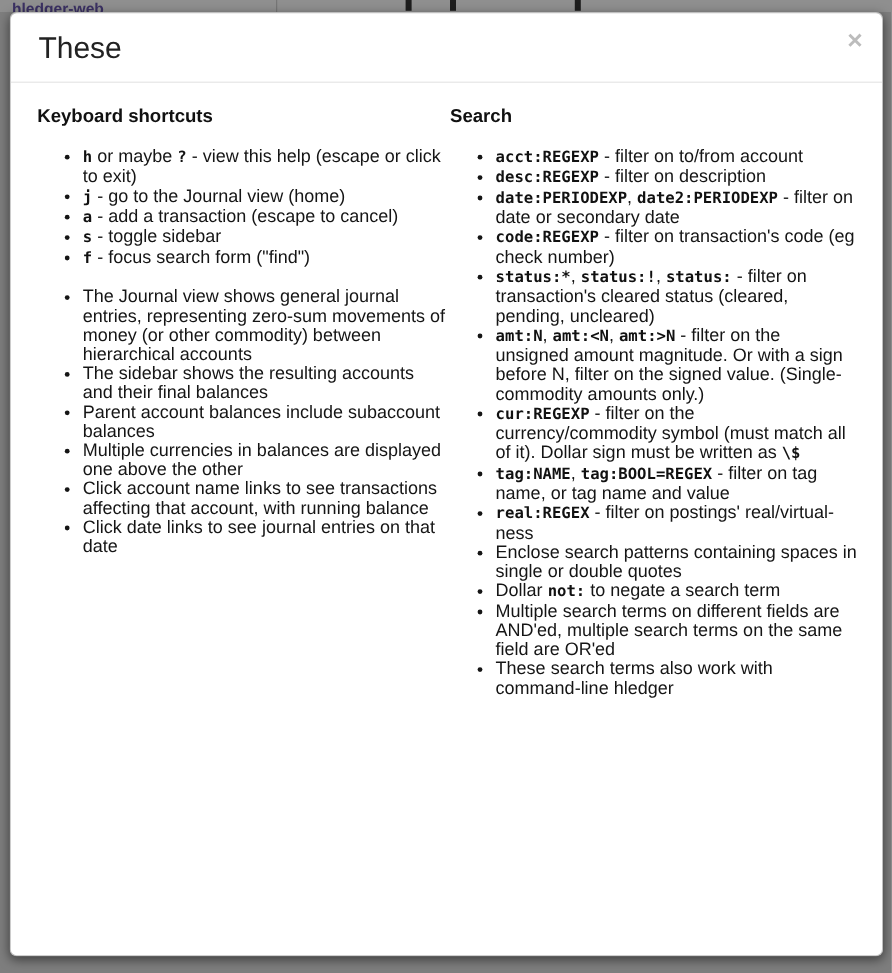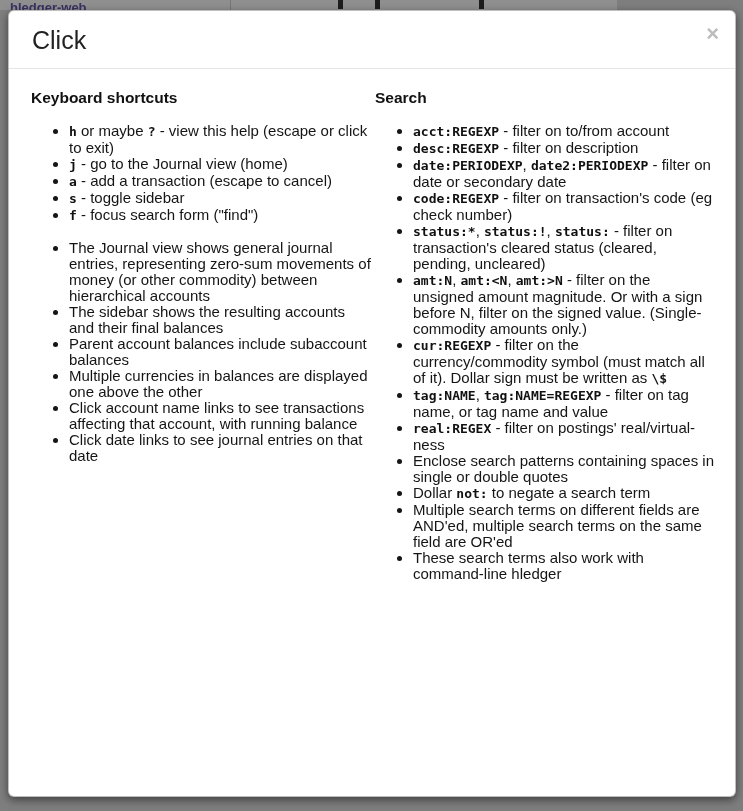--- a/index.html
+++ b/index.html
@@ -5,21 +5,21 @@
   * { margin: 0; padding: 0; box-sizing: border-box; }
   html, body {
     width: 743px; height: 811px;
     overflow: hidden;
     font-family: "Liberation Sans", sans-serif;
     background: #7e7e7e;
   }
   
   .page-strip {
     position: absolute; top: 0; left: 0;
-    width: 617px; height: 10px;
+    width: 743px; height: 10px;
     background: #8f8f8f;
     overflow: hidden;
     z-index: 1;
   }
   .brand-link {
     position: absolute; left: 10px; top: 1px;
     font-size: 13px; font-weight: bold;
     color: #3b3163;
     text-decoration: none;
     line-height: 14px;
@@ -113,21 +113,21 @@
   <div class="sidebar-divider"></div>
   <div class="heading-fragment frag-1"></div>
   <div class="heading-fragment frag-2"></div>
   <div class="heading-fragment frag-3"></div>
 </div>
 
 <div class="modal-backdrop"></div>
 
 <div class="help-dialog">
   <div class="modal-header">
-    <div class="modal-title">Click</div>
+    <div class="modal-title">These</div>
     <button class="close-button">×</button>
   </div>
   <div class="modal-body">
 
     <div class="help-column">
       <div class="section-heading">Keyboard shortcuts</div>
       <ul class="help-list">
           <li><code>h</code><span> or maybe </span><code>?</code><span> - view this help (escape or click to exit)</span></li>
           <li><code>j</code><span> - go to the Journal view (home)</span></li>
           <li><code>a</code><span> - add a transaction (escape to cancel)</span></li>
@@ -148,21 +148,21 @@
     <div class="help-column">
       <div class="section-heading">Search</div>
       <ul class="help-list">
           <li><code>acct:REGEXP</code><span> - filter on to/from account</span></li>
           <li><code>desc:REGEXP</code><span> - filter on description</span></li>
           <li><code>date:PERIODEXP</code><span>, </span><code>date2:PERIODEXP</code><span> - filter on date or secondary date</span></li>
           <li><code>code:REGEXP</code><span> - filter on transaction's code (eg check number)</span></li>
           <li><code>status:*</code><span>, </span><code>status:!</code><span>, </span><code>status:</code><span> - filter on transaction's cleared status (cleared, pending, uncleared)</span></li>
           <li><code>amt:N</code><span>, </span><code>amt:&lt;N</code><span>, </span><code>amt:&gt;N</code><span> - filter on the unsigned amount magnitude. Or with a sign before N, filter on the signed value. (Single-commodity amounts only.)</span></li>
           <li><code>cur:REGEXP</code><span> - filter on the currency/commodity symbol (must match all of it). Dollar sign must be written as </span><code>\$</code></li>
-          <li><code>tag:NAME</code><span>, </span><code>tag:NAME=REGEXP</code><span> - filter on tag name, or tag name and value</span></li>
+          <li><code>tag:NAME</code><span>, </span><code>tag:BOOL=REGEX</code><span> - filter on tag name, or tag name and value</span></li>
           <li><code>real:REGEX</code><span> - filter on postings' real/virtual-ness</span></li>
           <li><span>Enclose search patterns containing spaces in single or double quotes</span></li>
           <li><span>Dollar </span><code>not:</code><span> to negate a search term</span></li>
           <li><span>Multiple search terms on different fields are AND'ed, multiple search terms on the same field are OR'ed</span></li>
           <li><span>These search terms also work with command-line hledger</span></li>
         </ul>
     </div>
 
   </div>
 </div>

